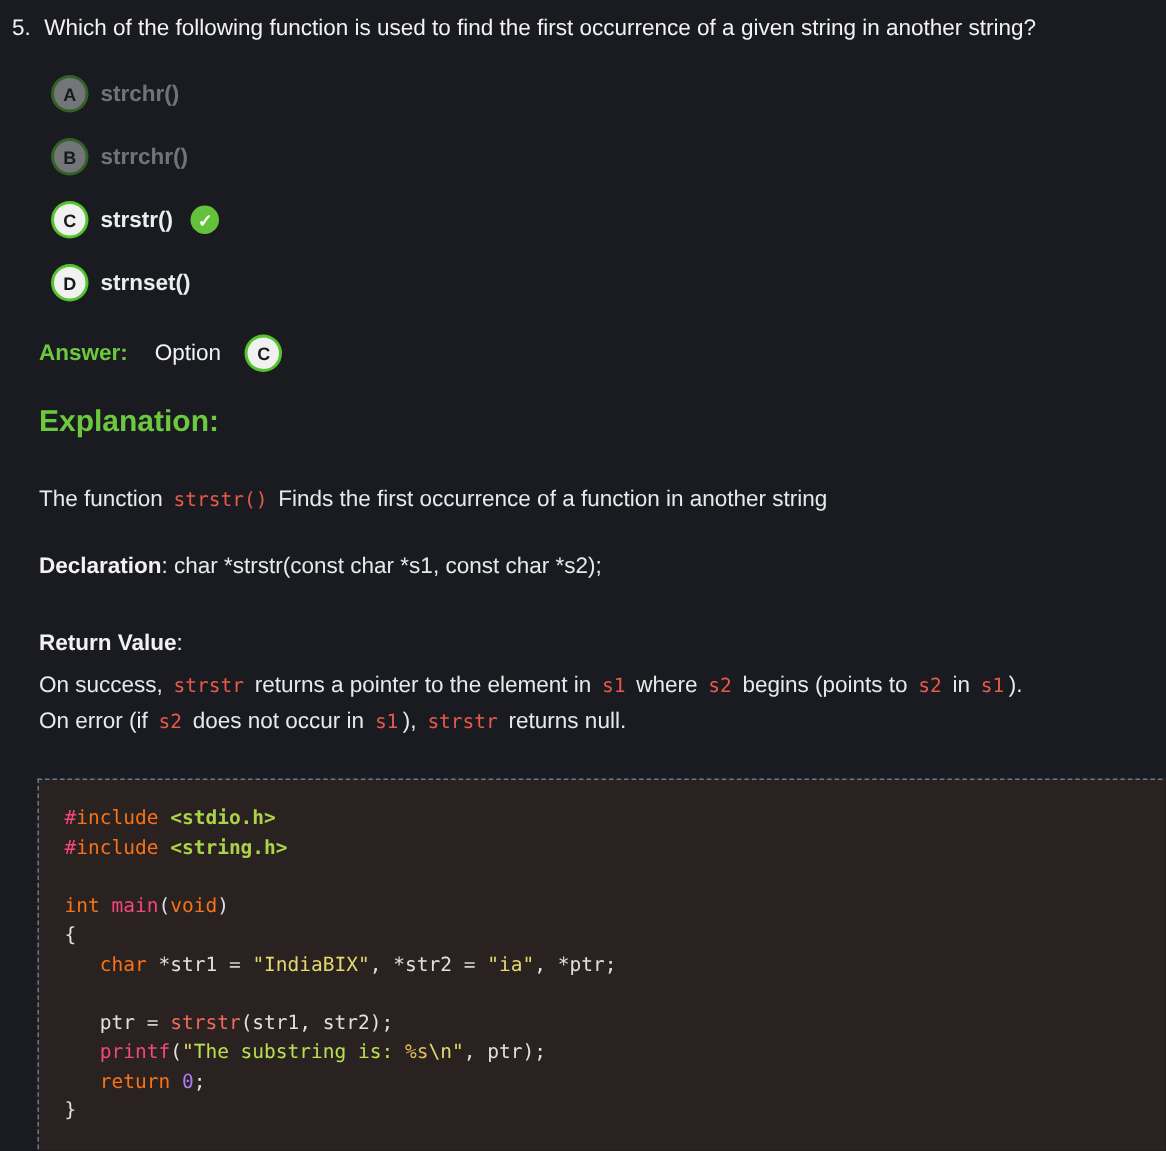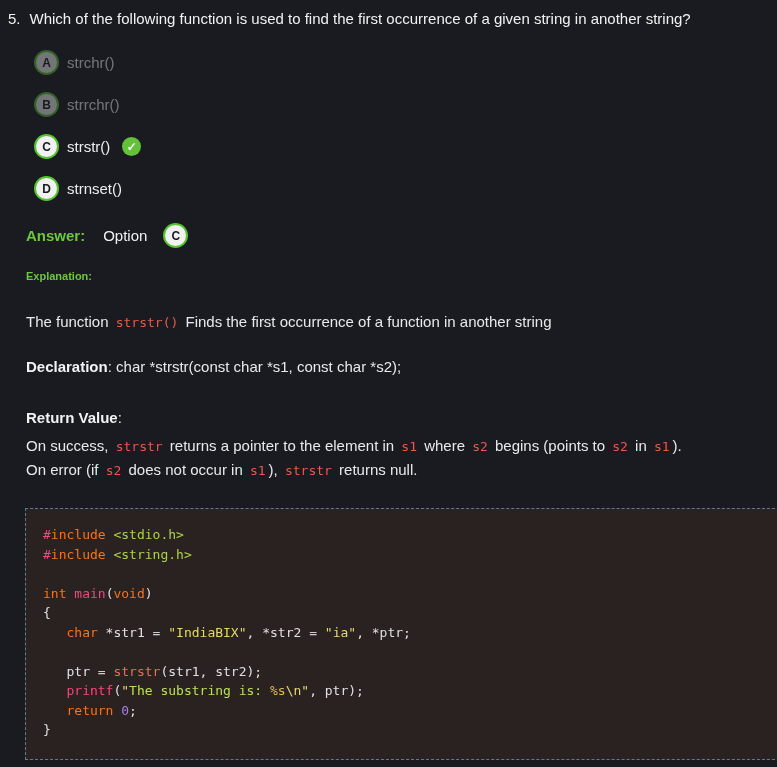--- a/index.html
+++ b/index.html
@@ -15,47 +15,47 @@
   .page{padding:8px 0 0 0;}
   .question{display:flex;gap:9px;margin:0 10px 23px 8px;color:var(--bright);font-weight:400;line-height:21px;}
   .options-list{margin-left:36px;}
   .option-row{display:flex;align-items:center;gap:10px;margin-bottom:21px;cursor:pointer;}
   .option-row.dimmed{opacity:.42;}
   .opt-badge,.ans-badge{
     width:21px;height:21px;border-radius:50%;background:#f1f1f1;color:#17191d;
     font-weight:700;font-size:12px;display:inline-flex;align-items:center;justify-content:center;
     box-shadow:0 0 0 2px var(--ring);flex:0 0 auto;
   }
-  .opt-label{color:#eceded;}
+  .opt-label{color:#eceded;font-weight:bold;}
   .check-badge{
     width:19px;height:19px;border-radius:50%;background:#63c23a;color:#fff;
     display:inline-flex;align-items:center;justify-content:center;
     font-size:12px;font-weight:700;margin-left:2px;
   }
   .answer-line{display:flex;align-items:center;gap:18px;margin:26px 0 24px 26px;}
   .answer-label{color:var(--green);font-weight:700;}
   .answer-word{color:var(--bright);}
-  .explanation-heading{color:var(--green);font-weight:700;margin:0 0 28px 26px;font-size:11px;}
+  .explanation-heading{color:var(--green);font-weight:700;margin:0 0 28px 26px;font-size:20px;}
   .para{margin:0 26px 21px 26px;line-height:23px;}
   .para.tight{margin-bottom:5px;margin-top:28px;}
   .rt-bold{font-weight:700;color:var(--bright);}
   .rt-icode{
     font-family:"DejaVu Sans Mono",monospace;font-size:13px;color:var(--icode);
     padding:0 3px;
   }
   .code-wrap{
     margin:26px -8px 14px 25px;background:var(--codebg);
     border:1px dashed var(--codeborder);
     padding:16px 16px 19px 17px;
   }
   .code-pre{margin:0;font-family:"DejaVu Sans Mono",monospace;font-size:13px;line-height:19.5px;white-space:pre;}
   .code-line{min-height:19.5px;}
   .tok-pink{color:#f2487d;}
   .tok-blue{color:#f97316;}
-  .tok-lime{color:#abd348;}
+  .tok-lime{color:#abd348;font-weight:bold;}
   .tok-yellow{color:#e3d96e;}
   .tok-limestr{color:#b9e04e;}
   .tok-fmt{color:#e0bd55;}
   .tok-salmon{color:#ef6a5c;}
   .tok-purple{color:#a97ef0;}
   .tok-plain{color:#dfe0e2;}
   .tok-op{color:#cfcfcf;}
 </style>
 </head>
 <body>

